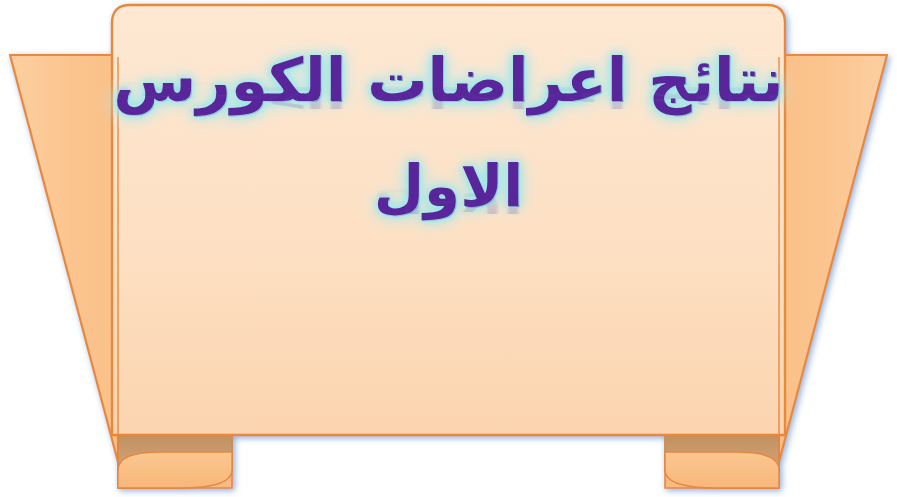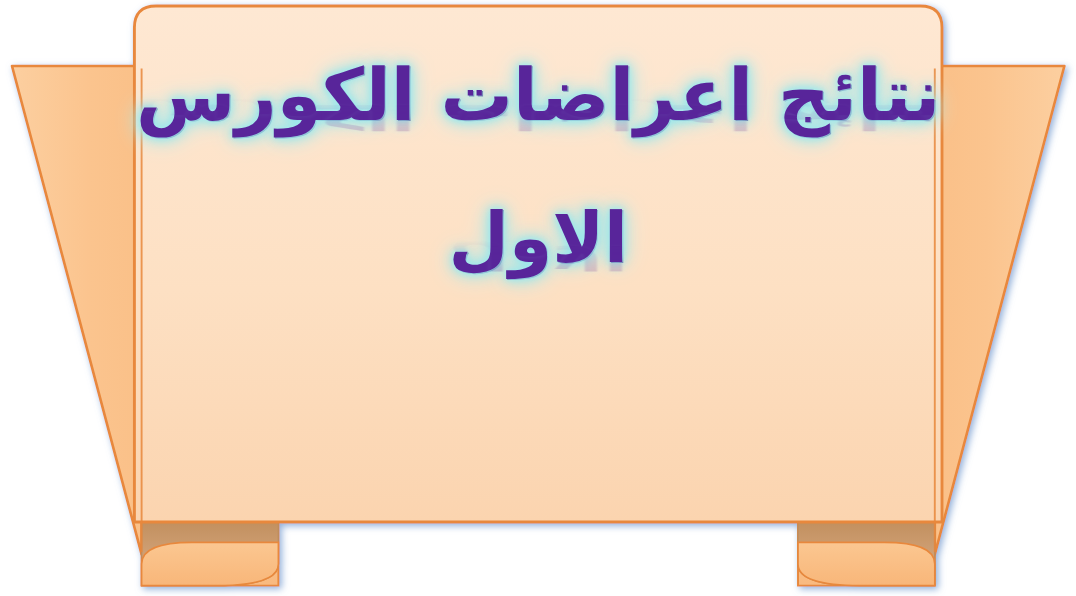--- a/index.html
+++ b/index.html
@@ -53,21 +53,21 @@
     line-height: 1.05;
     letter-spacing: 0px;
     text-shadow:
       0 0 4px #A8ECEF,
       0 0 9px #8FE3E8,
       0 0 15px #9FE7EB,
       0 0 22px #BDEFF2,
       1px 1px 0 #3E1A72;
   }
   .banner-line.l1 { font-size: 60px; margin-top: 26px; }
-  .banner-line.l2 { font-size: 58px; margin-top: 56px; }
+  .banner-line.l2 { font-size: 58px; margin-top: 44px; }
   .banner-line.l3 { font-size: 54px; margin-top: 62px; }
 
   .banner-reflection {
     position: absolute;
     left: 0;
     right: 0;
     top: 100%;
     text-align: center;
     direction: rtl;
     unicode-bidi: bidi-override;

